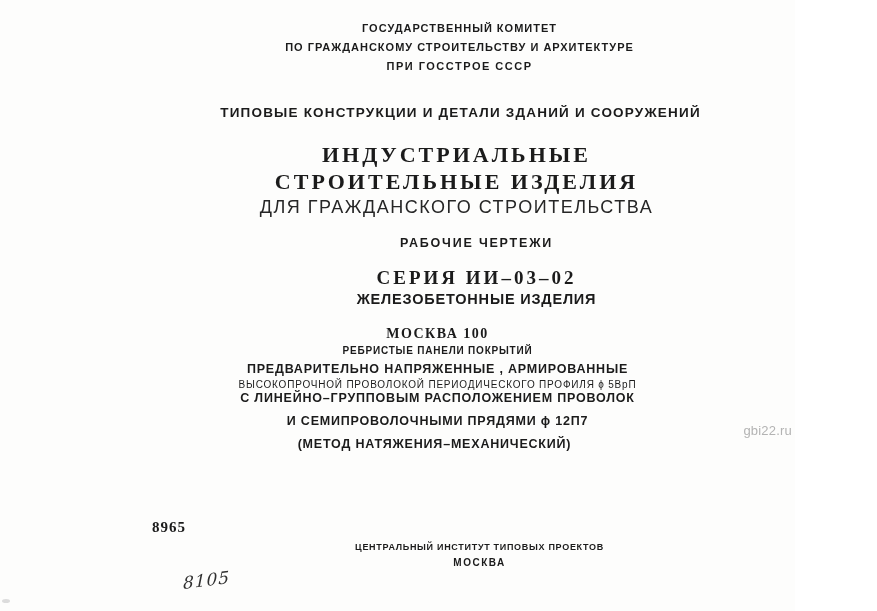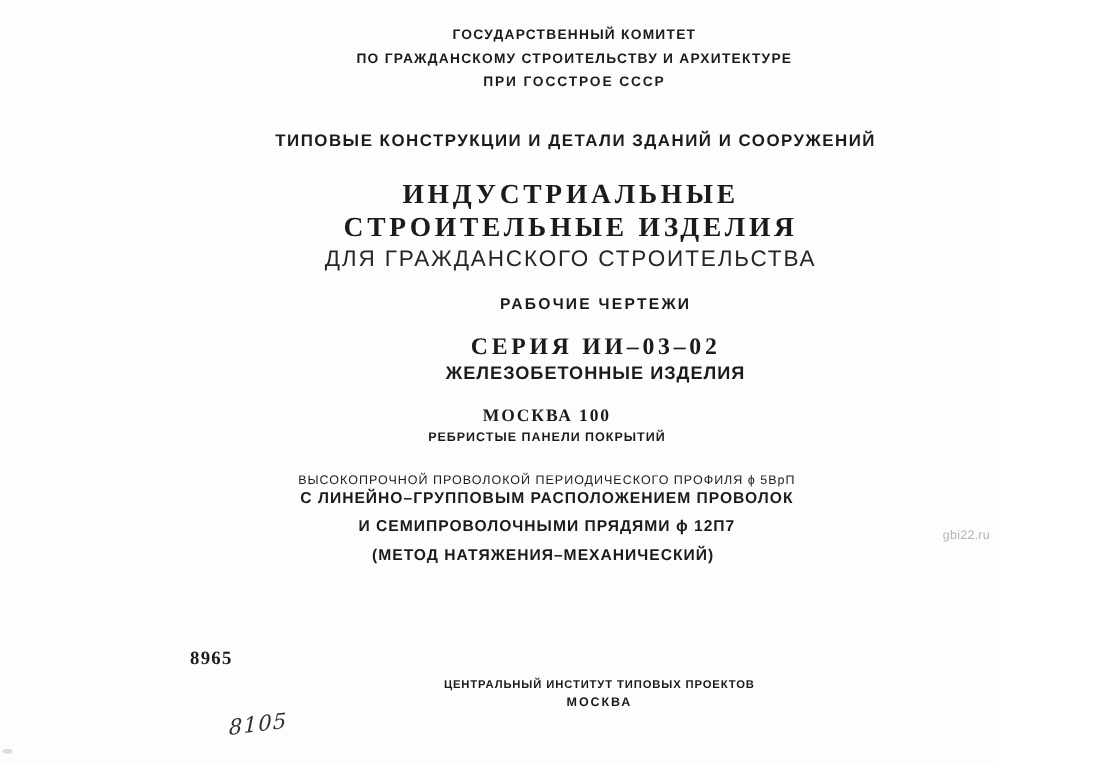--- a/index.html
+++ b/index.html
@@ -64,21 +64,21 @@
     font-family: "DejaVu Serif", serif;
     font-style: italic;
     font-size: 17px;
     color: #303030;
     transform: rotate(-7deg) skewX(-8deg);
     letter-spacing: 1px;
   }
 
   .watermark {
     position: absolute; right: 3px; top: 423px;
-    font-size: 10px;
+    font-size: 13px;
     color: #b3b3b3;
     letter-spacing: 0.2px;
   }
 
   .smudge {
     position: absolute; left: 2px; top: 599px;
     width: 8px; height: 4px;
     background: #dcdcdc;
     border-radius: 50%;
   }
@@ -98,20 +98,21 @@
   <div class="line title2">СТРОИТЕЛЬНЫЕ ИЗДЕЛИЯ</div>
   <div class="line title3">ДЛЯ ГРАЖДАНСКОГО СТРОИТЕЛЬСТВА</div>
 
   <div class="line drawings">РАБОЧИЕ ЧЕРТЕЖИ</div>
 
   <div class="line series-number">СЕРИЯ ИИ–03–02</div>
   <div class="line series-subtitle">ЖЕЛЕЗОБЕТОННЫЕ ИЗДЕЛИЯ</div>
 
   <div class="line album-title">МОСКВА 100</div>
   <div class="line album-l1">РЕБРИСТЫЕ ПАНЕЛИ ПОКРЫТИЙ</div>
+  <div class="line album-l2">ПРЕДВАРИТЕЛЬНО НАПРЯЖЕННЫЕ , АРМИРОВАННЫЕ</div>
   <div class="line album-l3">ВЫСОКОПРОЧНОЙ ПРОВОЛОКОЙ ПЕРИОДИЧЕСКОГО ПРОФИЛЯ ϕ 5ВрП</div>
   <div class="line album-l4">С ЛИНЕЙНО–ГРУППОВЫМ РАСПОЛОЖЕНИЕМ ПРОВОЛОК</div>
   <div class="line album-l5">И СЕМИПРОВОЛОЧНЫМИ ПРЯДЯМИ ϕ 12П7</div>
   <div class="line method">(МЕТОД НАТЯЖЕНИЯ–МЕХАНИЧЕСКИЙ)</div>
 
   <div class="catalog">8965</div>
 
   <div class="line publisher1">ЦЕНТРАЛЬНЫЙ ИНСТИТУТ ТИПОВЫХ ПРОЕКТОВ</div>
   <div class="line publisher2">МОСКВА</div>
 

